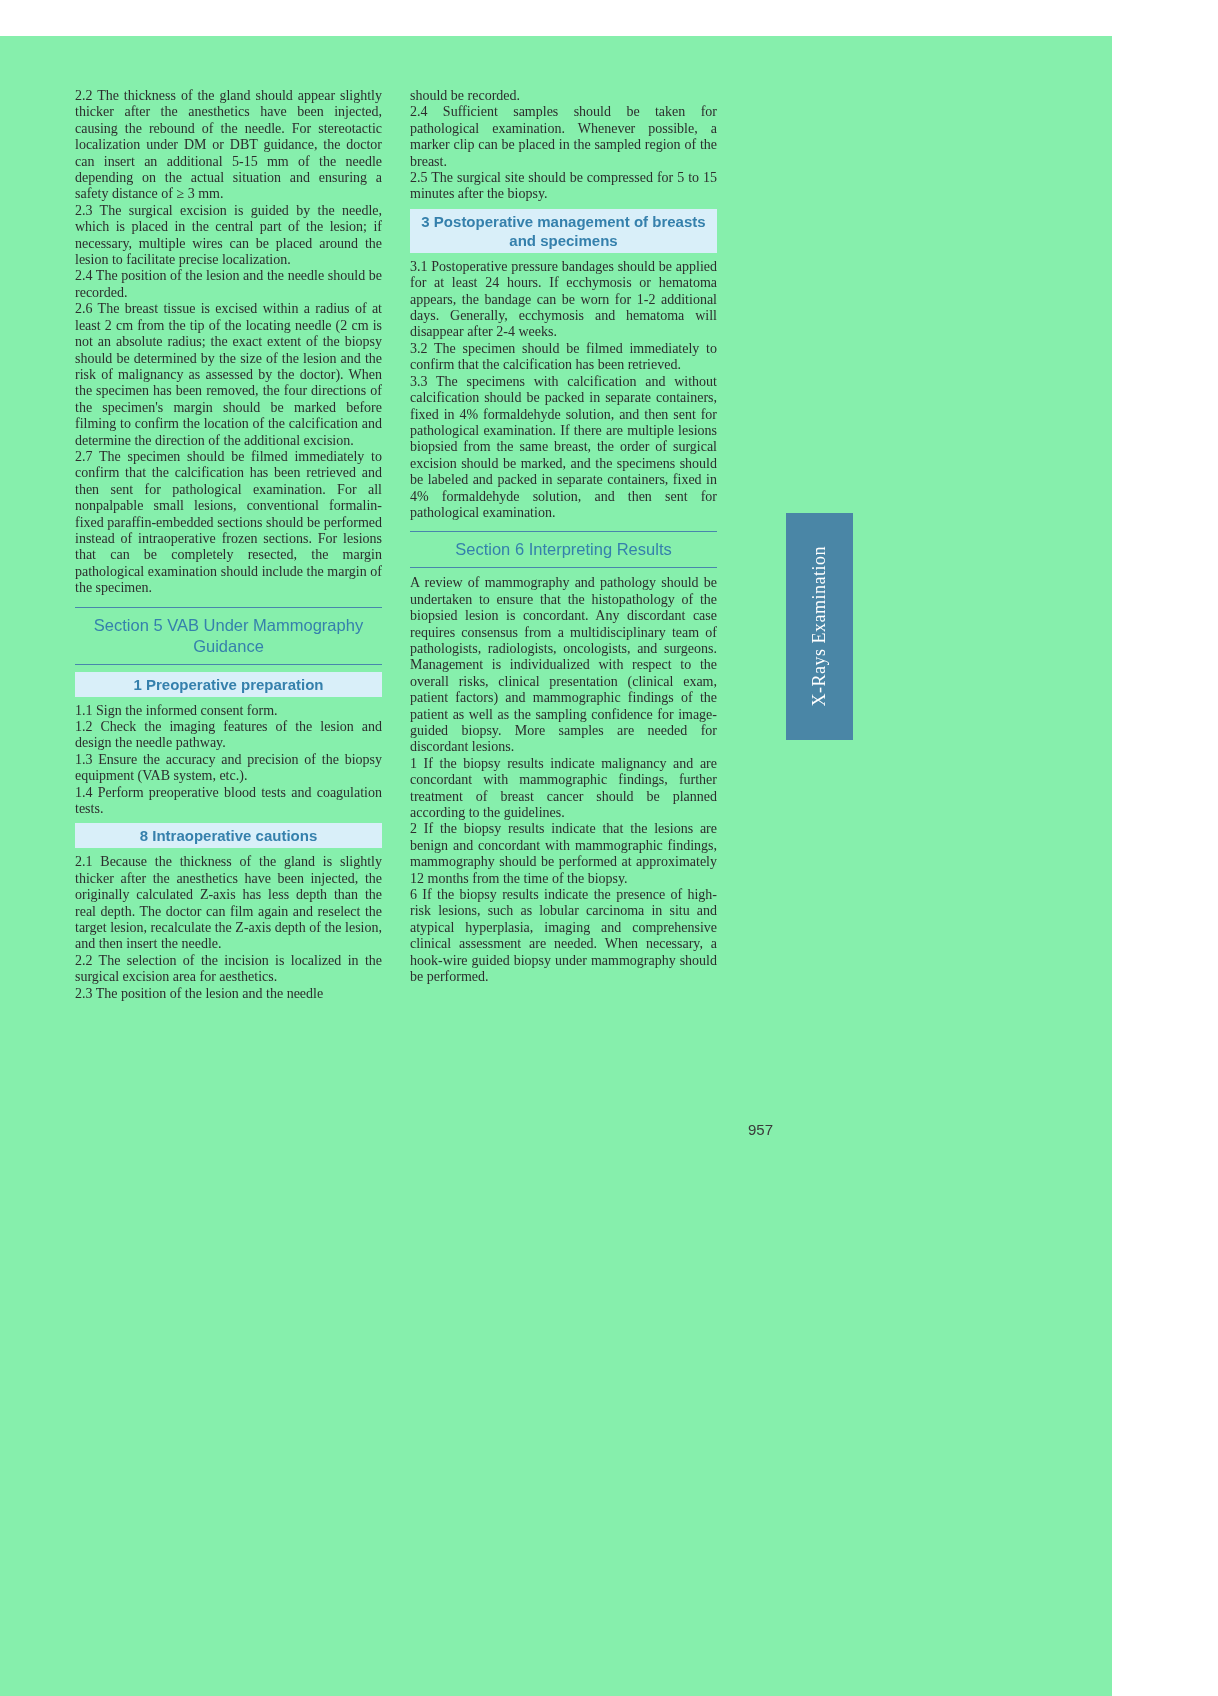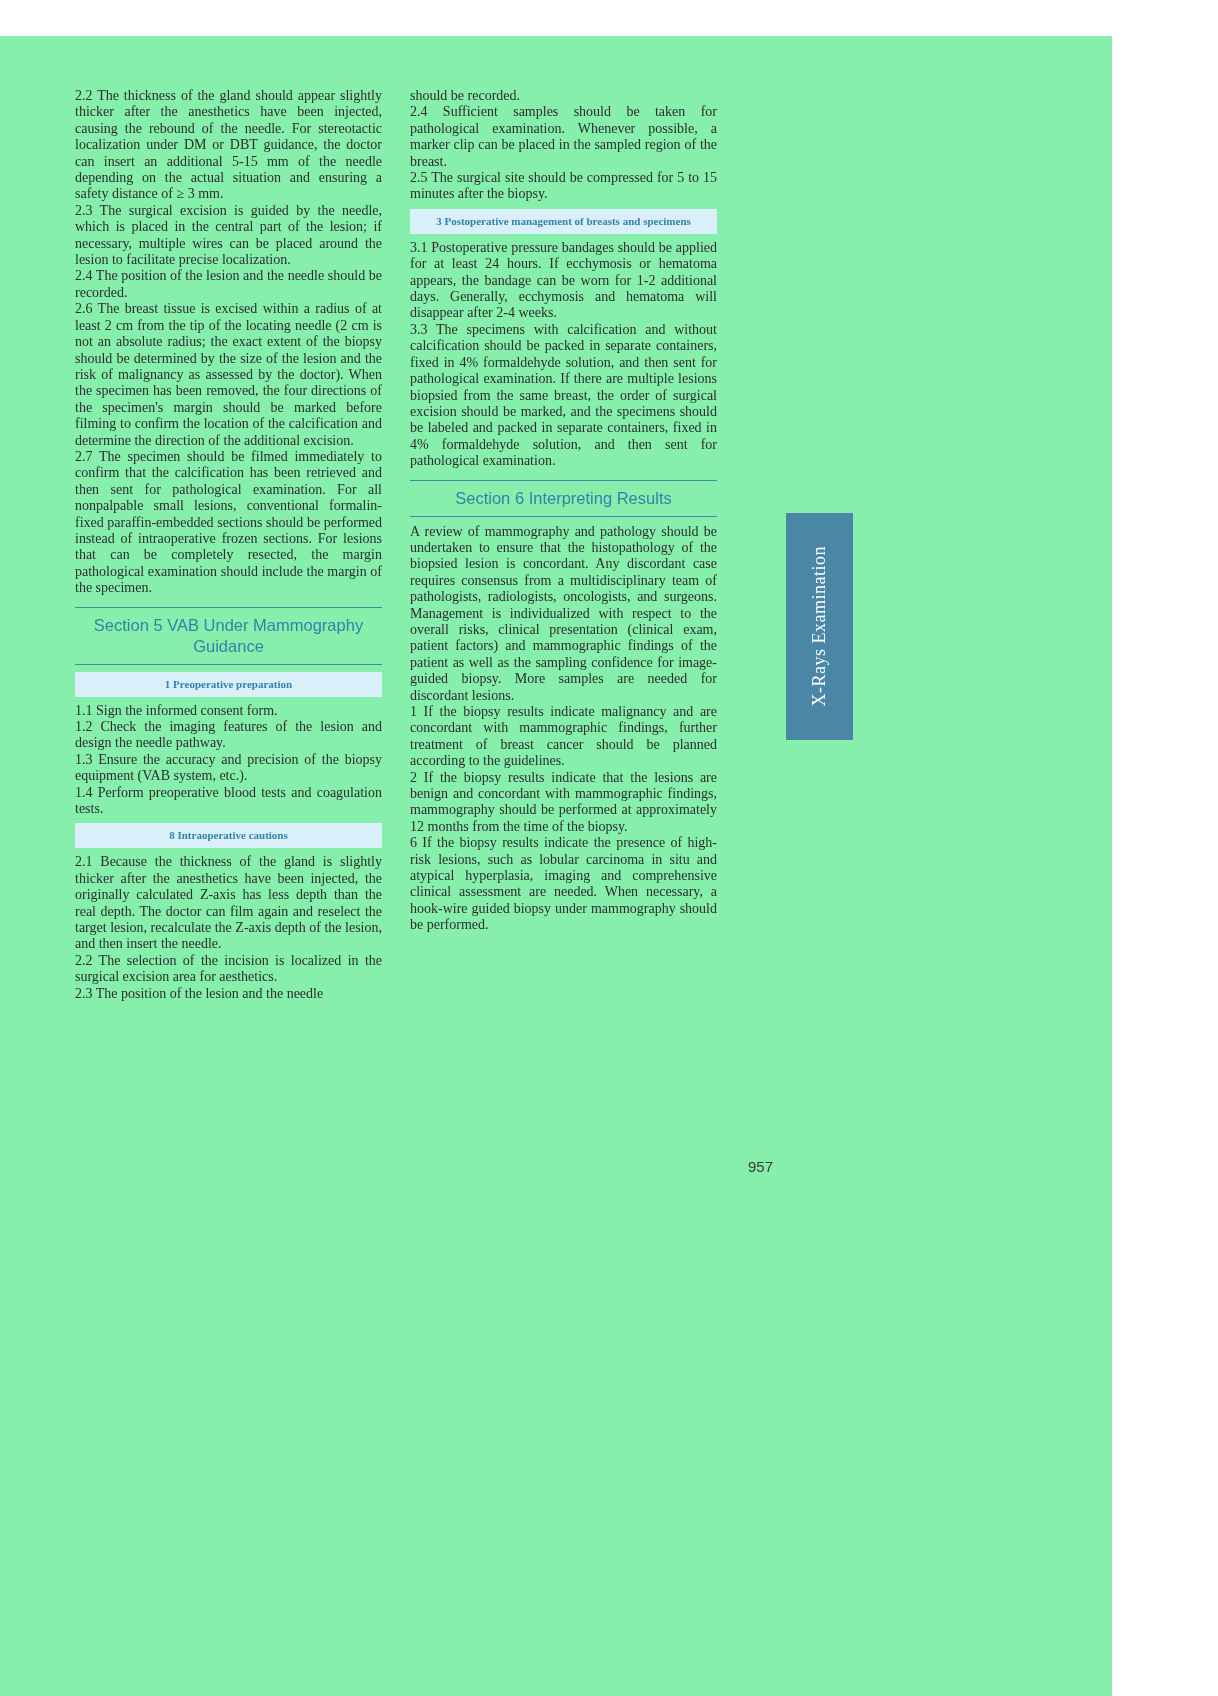--- a/index.html
+++ b/index.html
@@ -30,44 +30,44 @@
     font-family:"Liberation Sans", sans-serif;
     font-weight:normal;
     font-size:16.5px; line-height:21px;
     color:#3580ac;
   }
   .sub-banner {
     margin:6px 0;
     padding:3px 8px;
     background:#d9eff9;
     text-align:center;
-    font-family:Liberation Serif, serif;
+    font-family:Liberation Sans, sans-serif;
     font-weight:bold;
-    font-size:11px; line-height:19px;
+    font-size:15px; line-height:19px;
     color:#3580ac;
   }
   .side-tab {
     position:absolute;
     left:786px; top:477px;
     width:67px; height:227px;
     background:#4a86a6;
     display:flex; align-items:center; justify-content:center;
   }
   .tab-text {
     writing-mode: vertical-rl;
     transform: rotate(180deg);
     color:#ffffff;
     font-family:"Liberation Serif", serif;
     font-size:18px;
     letter-spacing:0.5px;
     white-space:nowrap;
   }
   .page-number {
     position:absolute;
-    left:748px; top:1122px;
+    left:748px; top:1085px;
     font-family:"Liberation Sans", sans-serif;
     font-size:15px; color:#3a3a3a;
   }
 </style>
 </head>
 <body>
 
 <div class="page">
 
   <div class="col col-left">
@@ -102,20 +102,21 @@
   <div class="col col-right">
     <p class="body">should be recorded.</p>
     <p class="body">2.4 Sufficient samples should be taken for pathological examination. Whenever possible, a marker clip can be placed in the sampled region of the breast.</p>
     <p class="body">2.5 The surgical site should be compressed for 5 to 15 minutes after the biopsy.</p>
 
     <div class="sub-banner">
       <span>3 Postoperative management of breasts and specimens</span>
     </div>
 
     <p class="body">3.1 Postoperative pressure bandages should be applied for at least 24 hours. If ecchymosis or hematoma appears, the bandage can be worn for 1-2 additional days. Generally, ecchymosis and hematoma will disappear after 2-4 weeks.</p>
+    <p class="body">3.2 The specimen should be filmed immediately to confirm that the calcification has been retrieved.</p>
     <p class="body">3.3 The specimens with calcification and without calcification should be packed in separate containers, fixed in 4% formaldehyde solution, and then sent for pathological examination. If there are multiple lesions biopsied from the same breast, the order of surgical excision should be marked, and the specimens should be labeled and packed in separate containers, fixed in 4% formaldehyde solution, and then sent for pathological examination.</p>
 
     <div class="section-header">
       <span>Section 6 Interpreting Results</span>
     </div>
 
     <p class="body">A review of mammography and pathology should be undertaken to ensure that the histopathology of the biopsied lesion is concordant. Any discordant case requires consensus from a multidisciplinary team of pathologists, radiologists, oncologists, and surgeons. Management is individualized with respect to the overall risks, clinical presentation (clinical exam, patient factors) and mammographic findings of the patient as well as the sampling confidence for image-guided biopsy. More samples are needed for discordant lesions.</p>
     <p class="body">1 If the biopsy results indicate malignancy and are concordant with mammographic findings, further treatment of breast cancer should be planned according to the guidelines.</p>
     <p class="body">2 If the biopsy results indicate that the lesions are benign and concordant with mammographic findings, mammography should be performed at approximately 12 months from the time of the biopsy.</p>
     <p class="body">6 If the biopsy results indicate the presence of high-risk lesions, such as lobular carcinoma in situ and atypical hyperplasia, imaging and comprehensive clinical assessment are needed. When necessary, a hook-wire guided biopsy under mammography should be performed.</p>

